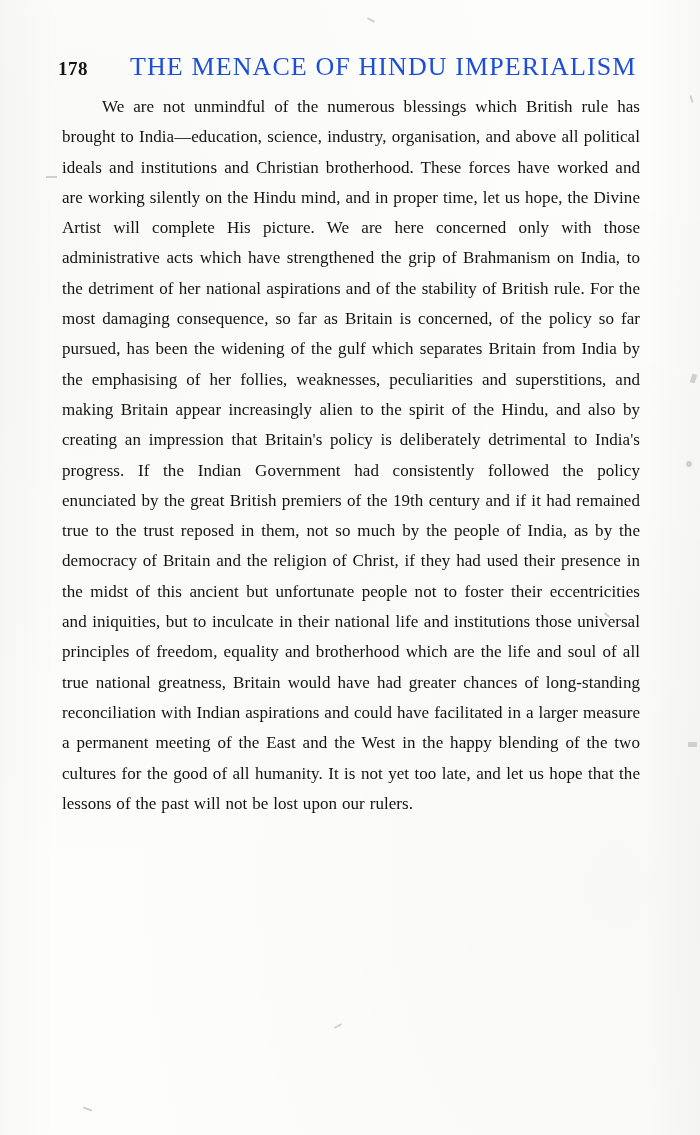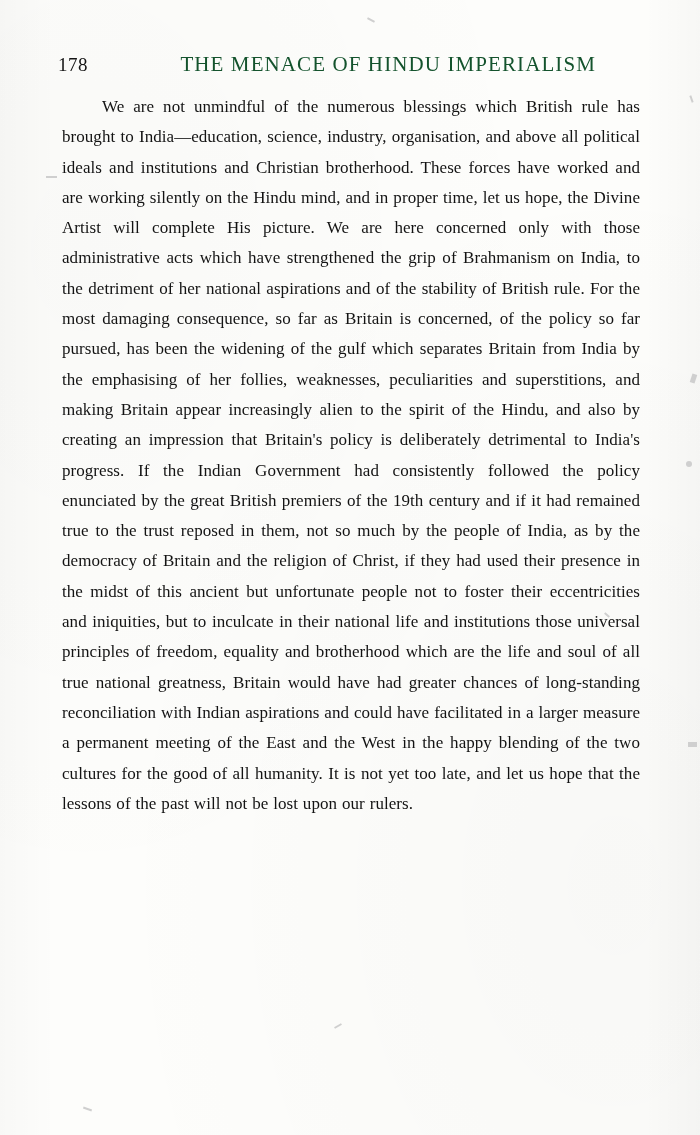--- a/index.html
+++ b/index.html
@@ -34,33 +34,33 @@
     position: absolute;
     top: 52px;
     left: 58px;
     right: 58px;
     height: 26px;
     display: flex;
     align-items: baseline;
   }
   .folio {
     font-family: "Liberation Serif", serif;
-    font-weight: normal;
+    font-weight: bold;
     font-size: 19px;
     letter-spacing: 0.5px;
     color: #141414;
     width: 72px;
     flex: none;
   }
   .running-head {
     flex: 1;
     text-align: right;
-    font-size: 21px;
+    font-size: 26px;
     letter-spacing: 1.1px;
-    color: #14532d;
+    color: #1d4ed8;
     font-variant: small-caps;
     text-transform: uppercase;
     font-weight: 500;
     padding-right: 46px;
     white-space: nowrap;
   }
   .body-text {
     position: absolute;
     top: 92px;
     left: 62px;

